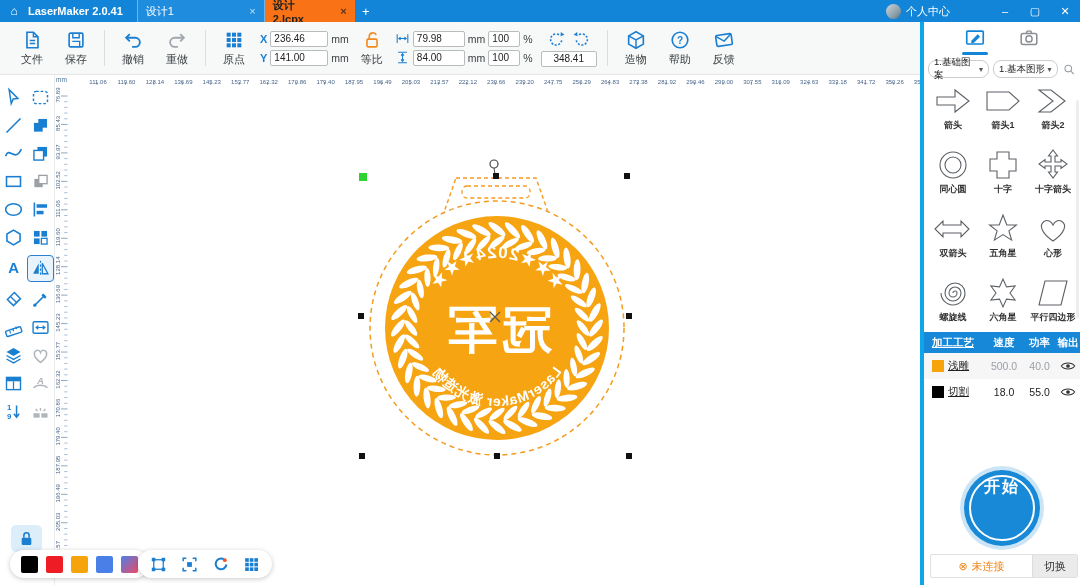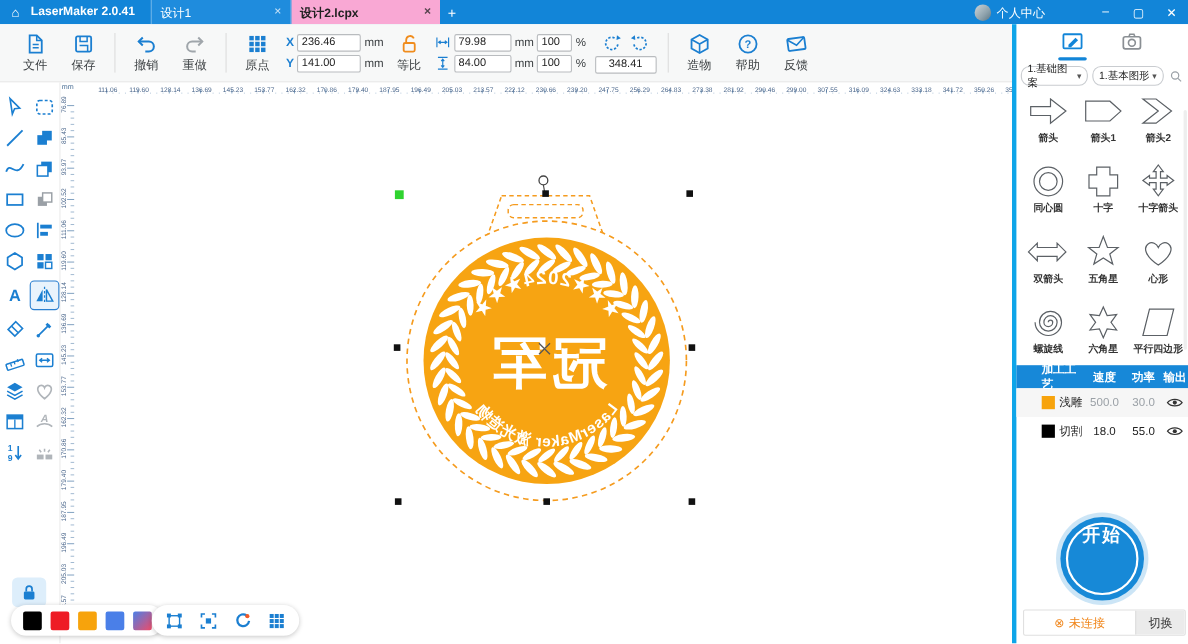--- a/index.html
+++ b/index.html
@@ -4,21 +4,21 @@
 <style>
   html,body{margin:0;padding:0;background:#fff;}
   body{width:1080px;height:585px;position:relative;font-family:"Liberation Sans",sans-serif;overflow:hidden;-webkit-font-smoothing:antialiased;}
   .abs{position:absolute;}
   
   #titlebar{left:0;top:0;width:1080px;height:22px;background:#1285d8;display:flex;align-items:center;color:#fff;font-size:11px;}
   #titlebar .home{width:28px;text-align:center;font-size:12px;}
   #titlebar .app{font-weight:bold;margin-right:14px;white-space:nowrap;}
   .tab{height:22px;display:flex;align-items:center;justify-content:space-between;padding:0 8px;box-sizing:border-box;gap:28px;}
   .tab.inactive{width:128px;background:#1f8cdd;border-left:1px solid rgba(255,255,255,.35);border-right:1px solid rgba(255,255,255,.35);color:#fff;}
-  .tab.active{width:135px;background:#f9a8d4;color:#222;font-weight:bold;}
+  .tab.active{width:90px;background:#f97316;color:#222;font-weight:bold;}
   .tab .x{color:inherit;opacity:.75;font-size:11px;margin-left:6px;cursor:pointer;}
   .newtab{width:22px;text-align:center;font-size:13px;}
   #titlebar .spacer{flex:1;}
   .avatar{width:15px;height:15px;border-radius:50%;background:linear-gradient(135deg,#cfd6da,#8fa3ad 60%,#5b7482);margin-right:5px;}
   .user{margin-right:40px;}
   .winbtn{width:30px;text-align:center;font-size:11px;}
   
   #toolbar{left:0;top:22px;width:920px;height:53px;background:#f7f8f8;border-bottom:1px solid #e4e4e4;display:flex;align-items:center;box-sizing:border-box;padding-left:10px;}
   .tbtn{display:flex;flex-direction:column;align-items:center;width:44px;font-size:11px;color:#3c4043;gap:1px;}
   .vsep{width:1px;height:36px;background:#ddd;margin:0 6px;}
@@ -59,21 +59,21 @@
   .shape-grid{display:grid;grid-template-columns:1fr 1fr 1fr;padding:2px 2px 0 4px;row-gap:16px;}
   .shape-cell{display:flex;flex-direction:column;align-items:center;gap:1px;}
   .shape-cell .lbl{font-size:9px;color:#333;font-weight:bold;white-space:nowrap;}
   .rp-scroll{position:absolute;right:1px;top:78px;width:3px;height:218px;background:#eee;border-radius:2px;}
   
   .ptable{margin-top:8px;font-size:10.5px;}
   .pt-head{display:flex;background:#1788d8;color:#fff;height:21px;align-items:center;font-weight:bold;}
   .pt-row{display:flex;height:26px;align-items:center;color:#222;}
   .pt-row.dim .v{color:#9aa0a6;}
   .pt-row:nth-child(2){background:#f6f6f6;}
-  .c-name{width:62px;display:flex;align-items:center;padding-left:23px;box-sizing:border-box;gap:4px;}
+  .c-name{width:62px;display:flex;align-items:center;padding-left:8px;box-sizing:border-box;gap:4px;text-decoration:underline;}
   .c-speed{width:38px;text-align:center;}
   .c-power{width:34px;text-align:center;}
   .c-out{width:24px;display:flex;justify-content:center;}
   .prow-sw{width:12px;height:12px;display:inline-block;}
   
   #start-wrap{position:absolute;left:0;right:0;top:448px;display:flex;justify-content:center;}
   .start-outer{width:76px;height:76px;border-radius:50%;background:#1789d7;box-shadow:0 0 0 4px rgba(23,137,215,.22);display:flex;align-items:center;justify-content:center;}
   .start-inner{width:62px;height:62px;border-radius:50%;border:2px solid #fff;display:flex;align-items:flex-start;justify-content:center;}
   .start-inner span{color:#fff;font-size:16px;font-weight:bold;letter-spacing:2px;}
   
@@ -907,21 +907,21 @@
       <span class="c-speed">速度</span>
       <span class="c-power">功率</span>
       <span class="c-out">输出</span>
     </div>
     <div class="pt-row dim">
       <span class="c-name">
           <span class="prow-sw" style="background-color: rgb(247, 163, 12);"></span>
           <span>浅雕</span>
         </span>
       <span class="c-speed v">500.0</span>
-      <span class="c-power v">30.0</span>
+      <span class="c-power v">40.0</span>
       <span class="c-out">
           <svg width="16" height="14" viewBox="0 0 24 20">
             <path d="M2 10 C6.5 4 17.5 4 22 10 C17.5 16 6.5 16 2 10 Z" fill="none" stroke="#333" stroke-width="1.6"></path>
             <circle cx="12" cy="10" r="2.8" fill="#333"></circle>
           </svg>
         </span>
     </div>
     <div class="pt-row">
       <span class="c-name">
           <span class="prow-sw" style="background-color: rgb(0, 0, 0);"></span>

